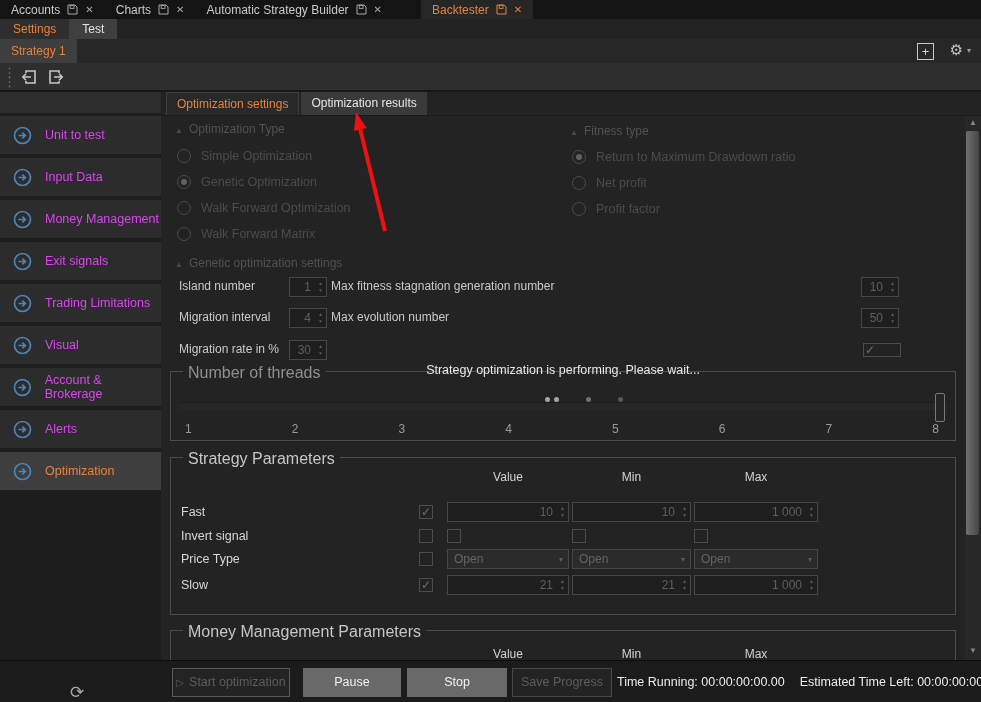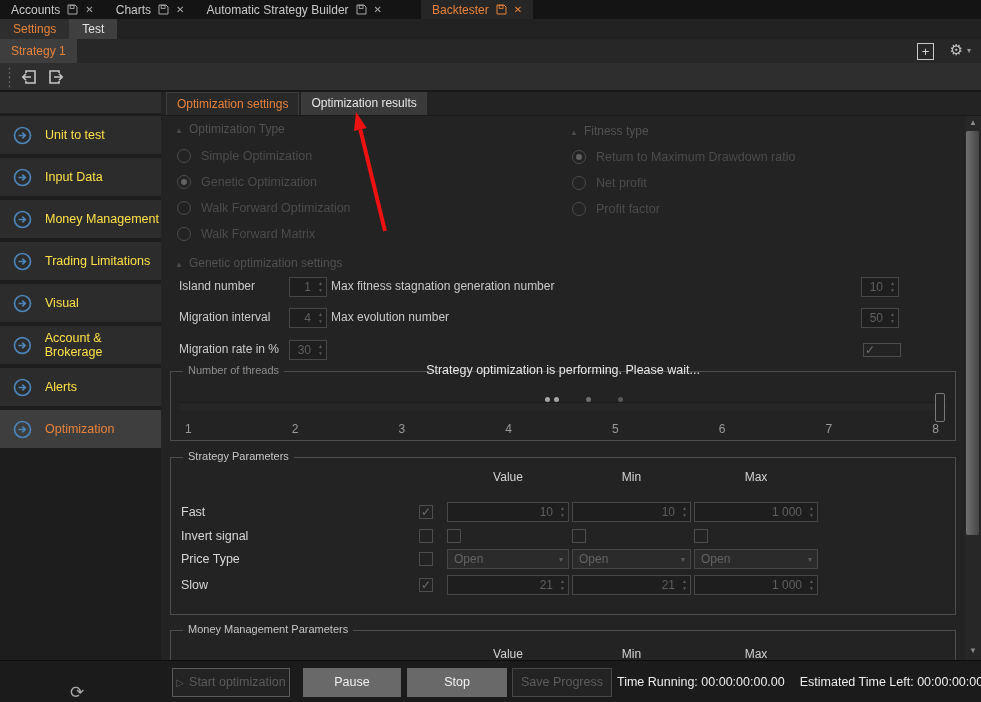--- a/index.html
+++ b/index.html
@@ -31,21 +31,21 @@
 
   
   #toolbar { position:absolute; top:63px; left:0; width:981px; height:29px; background:#2e2e2e; border-bottom:2px solid #181818; }
   #drag-dots { position:absolute; left:3px; top:5px; color:#6f6f6f; font-size:13px; letter-spacing:0; line-height:9px; width:4px; }
   .tool-icon { position:absolute; top:5px; }
 
   
   #sidebar { position:absolute; top:92px; left:0; width:161px; height:568px; background:#1d1d1d; }
   #sidebar-top { height:21px; background:#2e2e2e; margin-bottom:3px; }
   .side-item { height:38px; background:#2c2c2c; margin-bottom:4px; display:flex; align-items:center; gap:13px;
-    padding-left:13px; color:#fde047; font-size:12.5px; }
+    padding-left:13px; color:#d946ef; font-size:12.5px; }
   .side-item.active { background:#3e3e3e; color:#e8823a; }
 
   
   #main { position:absolute; top:92px; left:161px; width:820px; height:568px; background:#232323; }
   #main-tabs { height:24px; display:flex; padding-left:5px; border-bottom:1px solid #191919; }
   .main-tab { padding:0 10px; line-height:23px; font-size:12px; }
   .main-tab.active { background:#292929; color:#e8823a; border:1px solid #3e3e3e; border-bottom:none; }
   .main-tab.plain { background:#3a3a3a; color:#e6e6e6; margin-left:2px; }
 
   #content { position:absolute; top:24px; left:0; width:804px; height:544px; overflow:hidden; }
@@ -70,21 +70,21 @@
   .spin .up::after { content:"▲"; } .spin .dn::after { content:"▼"; }
 
   .cb { width:14px; height:14px; border:1px solid #4d4d4d; background:#232323; position:relative; flex:none; }
   .cb.checked::after { content:"✓"; position:absolute; left:1px; top:-1px; font-size:12px; color:#6d6d6d; }
 
   .dd { position:relative; background:#2b2b2b; border:1px solid #474747; height:20px; }
   .dd .val { position:absolute; left:6px; top:2px; color:#646464; font-size:12px; }
   .dd .caret { position:absolute; right:5px; top:5px; font-size:8px; color:#5c5c5c; }
 
   .groupbox { position:absolute; border:1px solid #4d4d4d; background:#232323; }
-  .legend { position:absolute; top:-8px; left:12px; background:#232323; padding:0 5px; font-size:11px; }
+  .legend { position:absolute; top:-8px; left:12px; background:#232323; padding:0 5px; font-size:16px; }
 
   
   #threads-overlay { position:absolute; top:-9px; left:0; width:100%; text-align:center; color:#e8e8e8; font-size:12.5px; }
   #progress-dots { position:absolute; top:25px; left:50%; margin-left:-18px; display:flex; align-items:center; }
   #progress-dots i { width:5px; height:5px; border-radius:50%; background:#bdbdbd; display:block; }
   #progress-dots i:nth-child(1){ margin-right:4px; opacity:.85; }
   #progress-dots i:nth-child(2){ margin-right:27px; opacity:.85; }
   #progress-dots i:nth-child(3){ margin-right:27px; opacity:.5; }
   #progress-dots i:nth-child(4){ opacity:.35; }
   #thread-thumb { position:absolute; right:10px; top:21px; width:10px; height:29px; background:#242424; border:1px solid #7a7a7a; border-radius:2px; }
@@ -202,20 +202,27 @@
         <path d="M5.5 9.5 H12 M9.3 6.6 L12.3 9.5 L9.3 12.4" fill="none" stroke="#4b84b8" stroke-width="1.7"></path>
       </svg>
     <span>Input Data</span>
   </div>
   <div class="side-item">
     <svg width="19" height="19" viewBox="0 0 19 19">
         <circle cx="9.5" cy="9.5" r="8" fill="none" stroke="#4b84b8" stroke-width="1.7"></circle>
         <path d="M5.5 9.5 H12 M9.3 6.6 L12.3 9.5 L9.3 12.4" fill="none" stroke="#4b84b8" stroke-width="1.7"></path>
       </svg>
     <span>Money Management</span>
+  </div>
+  <div class="side-item">
+    <svg width="19" height="19" viewBox="0 0 19 19">
+        <circle cx="9.5" cy="9.5" r="8" fill="none" stroke="#4b84b8" stroke-width="1.7"></circle>
+        <path d="M5.5 9.5 H12 M9.3 6.6 L12.3 9.5 L9.3 12.4" fill="none" stroke="#4b84b8" stroke-width="1.7"></path>
+      </svg>
+    <span>Exit signals</span>
   </div>
   <div class="side-item">
     <svg width="19" height="19" viewBox="0 0 19 19">
         <circle cx="9.5" cy="9.5" r="8" fill="none" stroke="#4b84b8" stroke-width="1.7"></circle>
         <path d="M5.5 9.5 H12 M9.3 6.6 L12.3 9.5 L9.3 12.4" fill="none" stroke="#4b84b8" stroke-width="1.7"></path>
       </svg>
     <span>Trading Limitations</span>
   </div>
   <div class="side-item">
     <svg width="19" height="19" viewBox="0 0 19 19">

